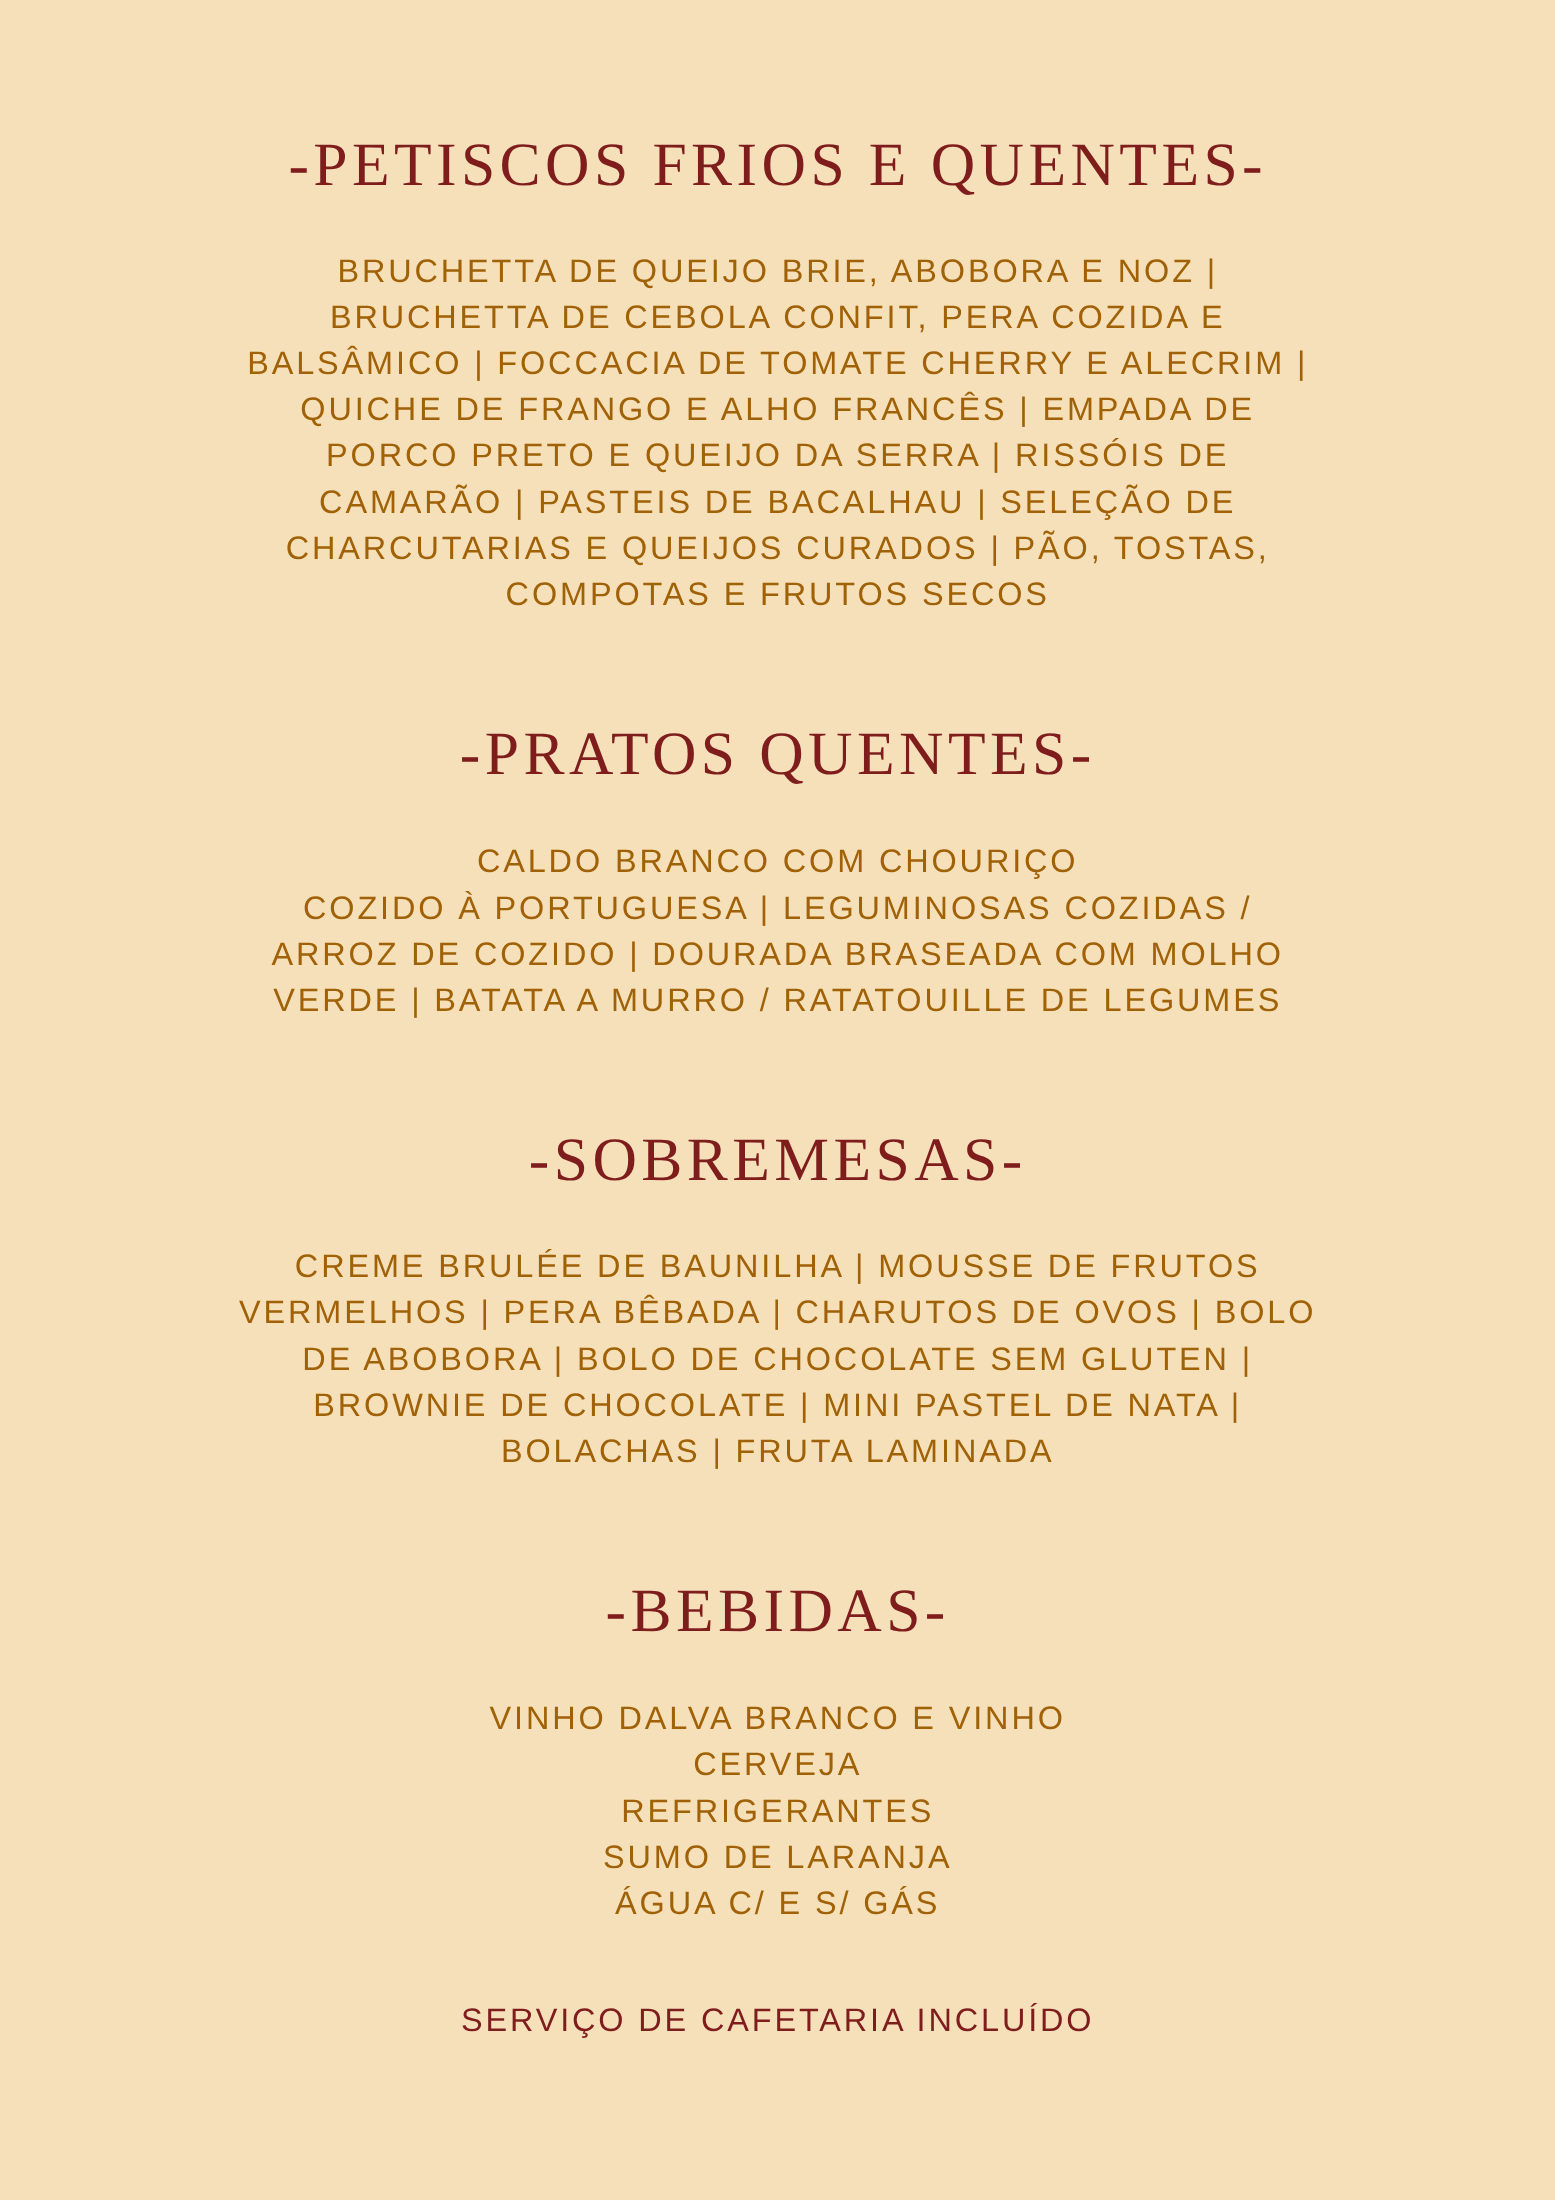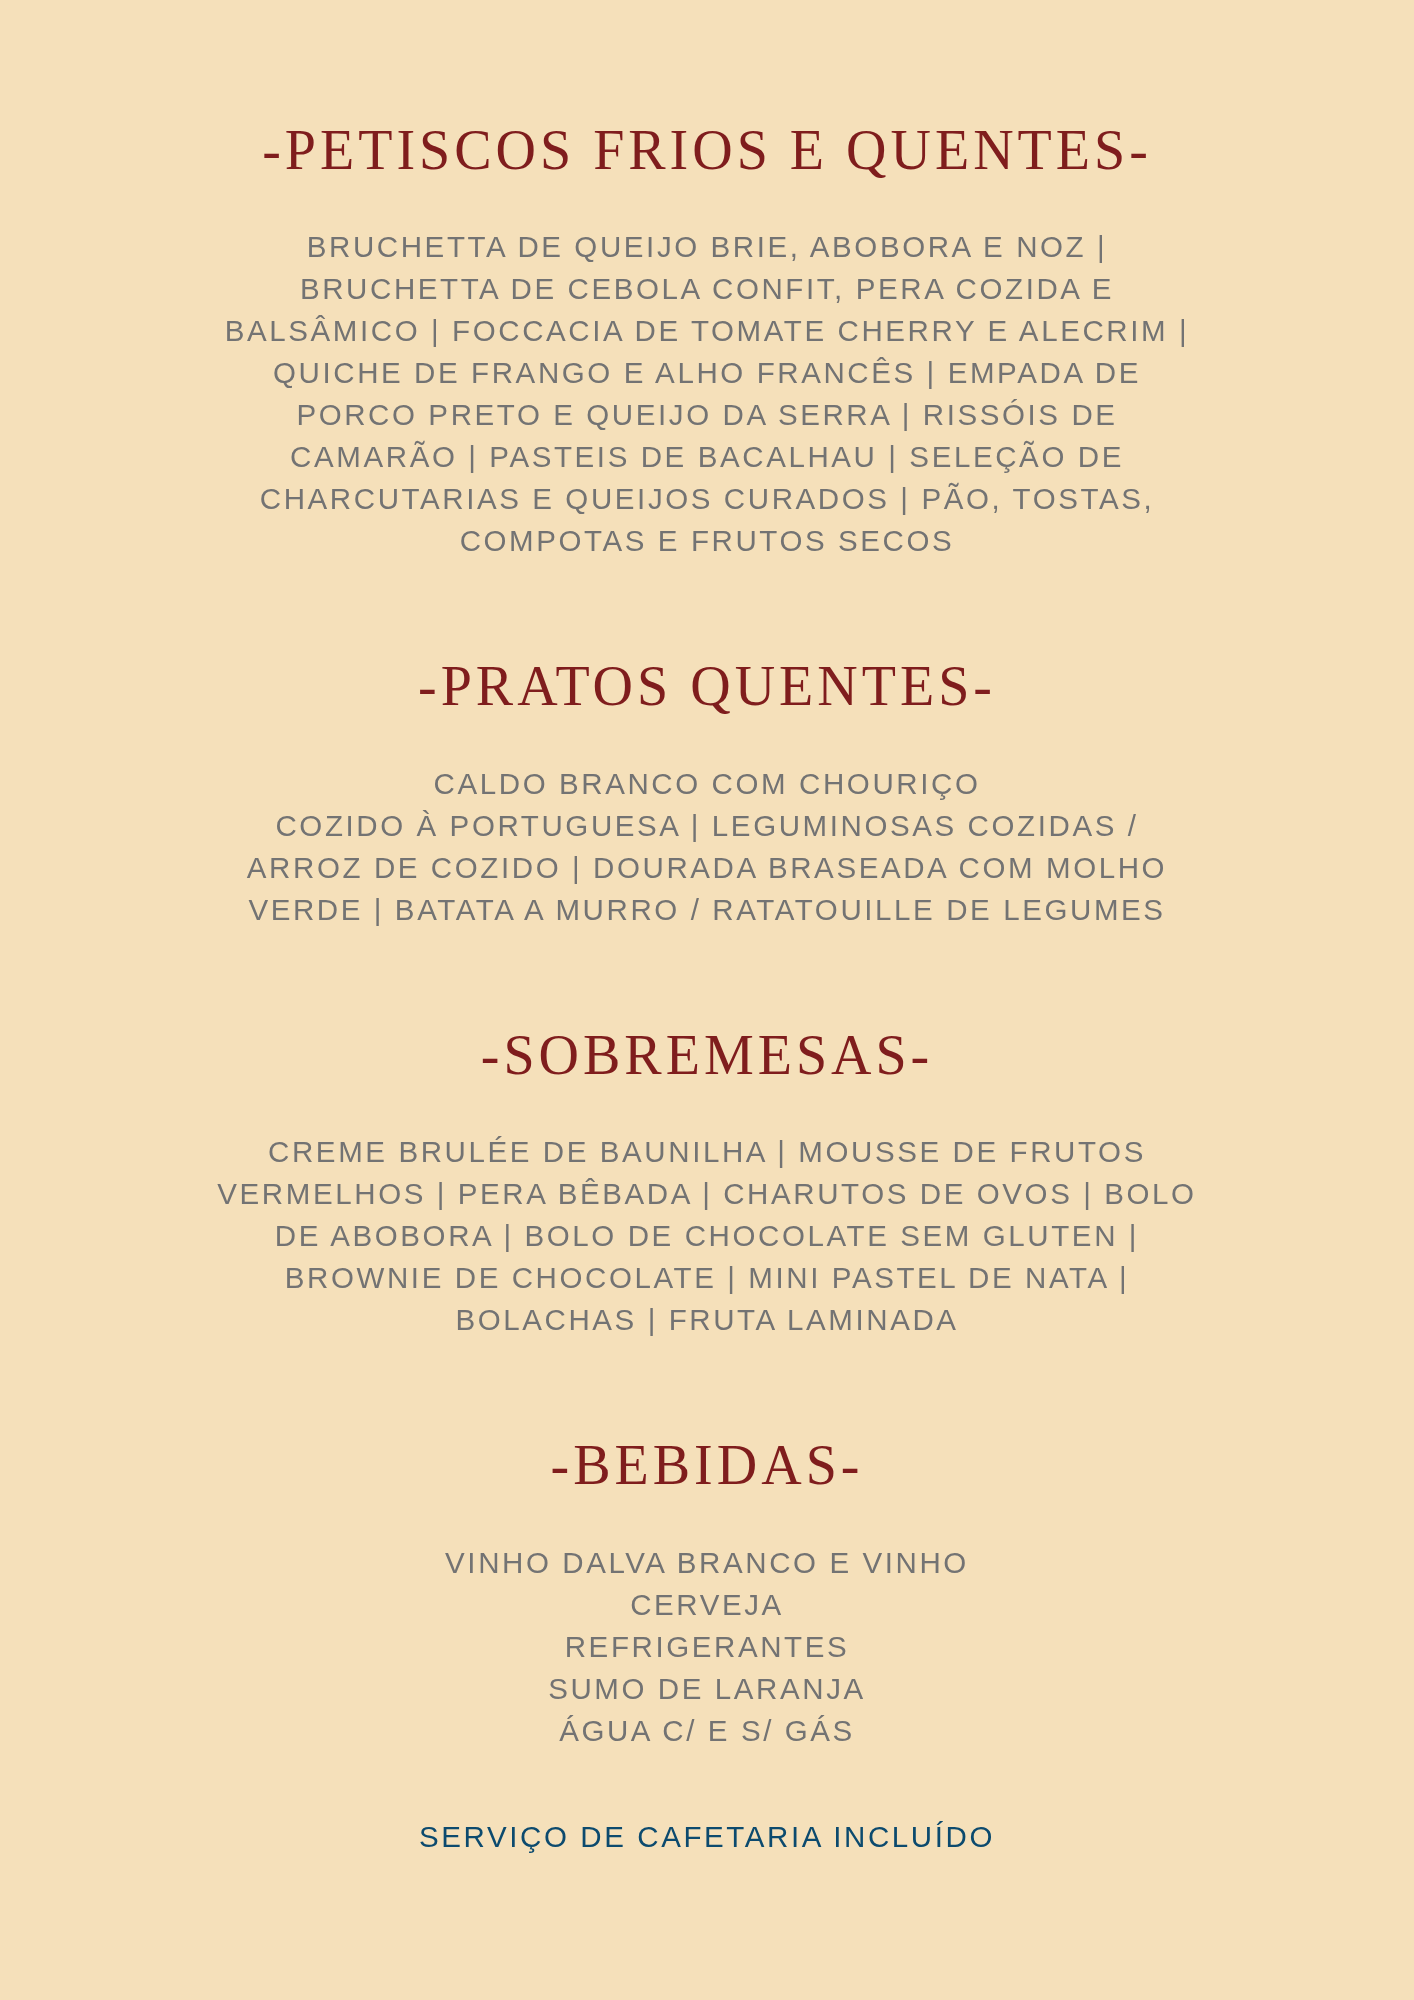--- a/index.html
+++ b/index.html
@@ -31,32 +31,32 @@
   .section {
     margin: 0;
   }
   .section + .section {
     margin-top: 92px;
   }
   .menu-body {
     font-size: 29.5px;
     line-height: 42px;
     letter-spacing: 2.6px;
-    color: #737373;
+    color: #a16207;
     margin: 0 auto;
     white-space: pre-line;
     max-width: 1250px;
   }
   .menu-body + .menu-body {
   }
   .footer-note {
     font-size: 29.5px;
     line-height: 42px;
     letter-spacing: 2.6px;
-    color: #0c4a6e;
+    color: #7f1d1d;
     margin: 64px auto 0;
     white-space: pre-line;
   }
 </style>
 </head>
 <body>
 
 <div class="page">
 
   <div class="section">

